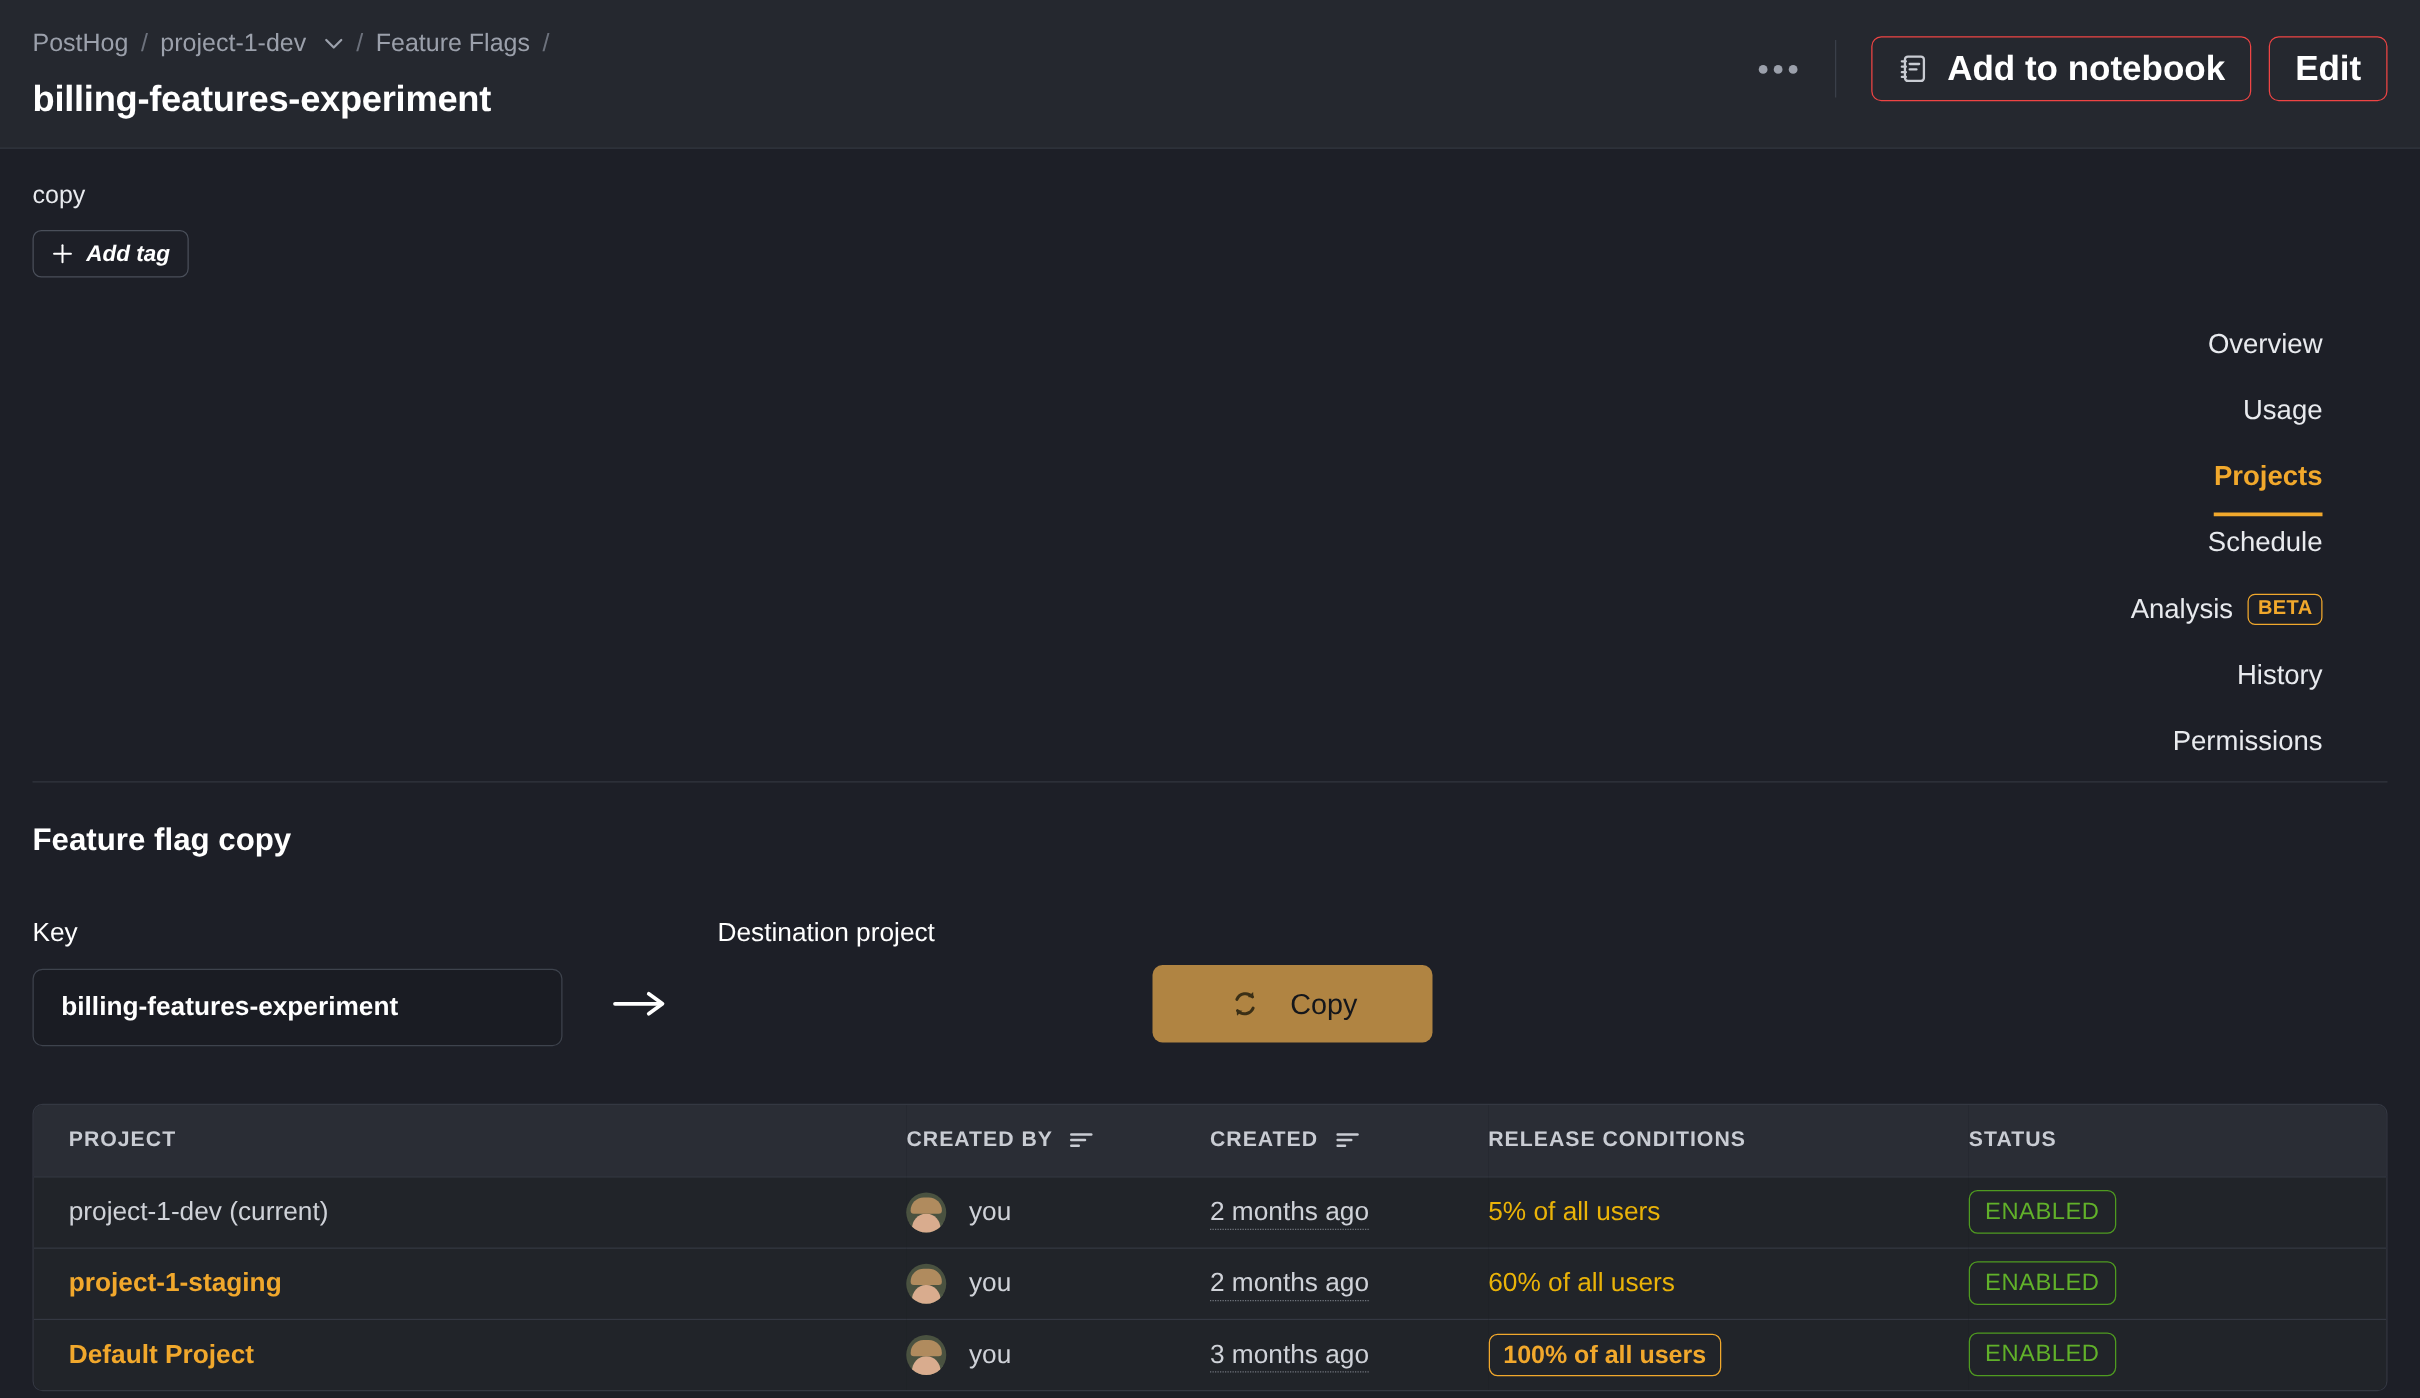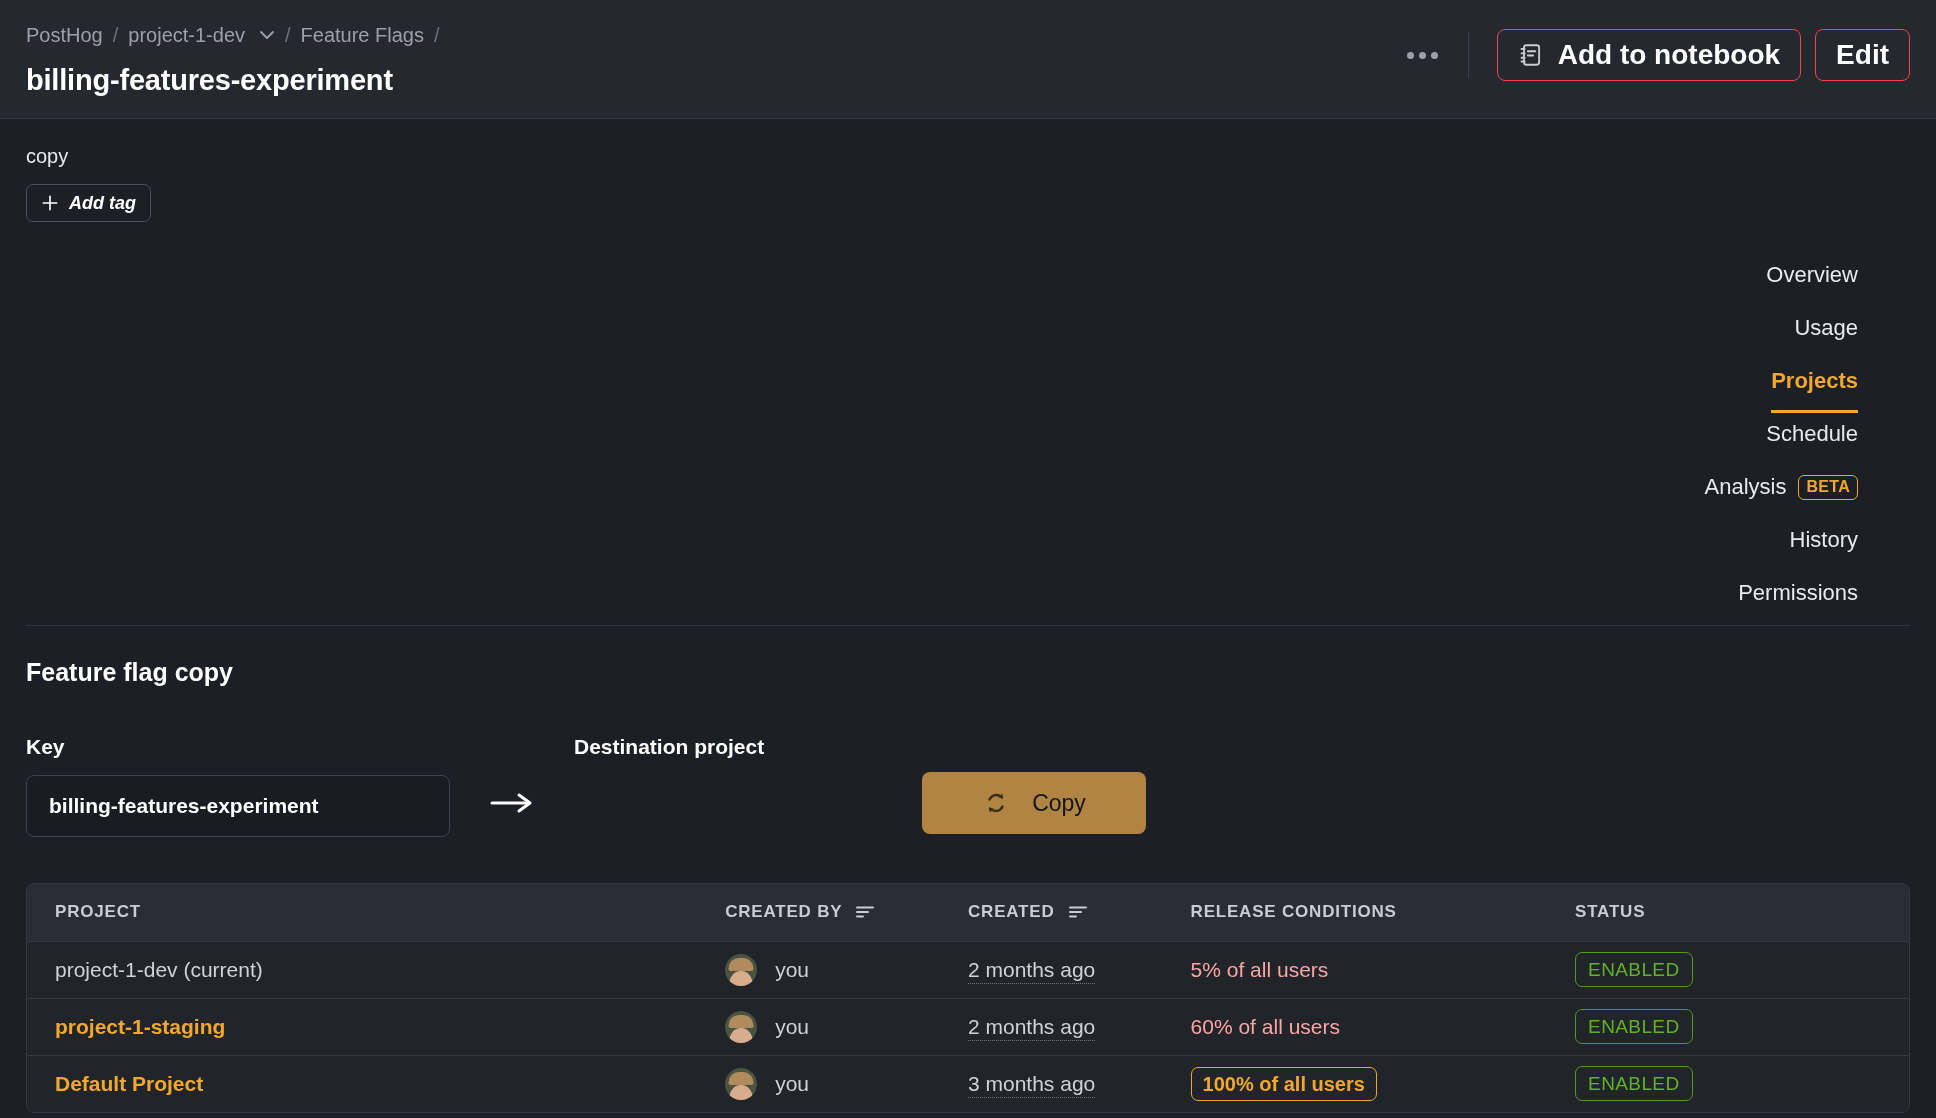--- a/index.html
+++ b/index.html
@@ -131,21 +131,21 @@
   .section-title {
     font-size: 25px; font-weight: bold; color: #fff;
     margin-top: 32px;
   }
   .section-desc {
     font-size: 22px; color: #e3e5ea; margin-top: 16px;
   }
 
   .form-row { margin-top: 48px; display: flex; align-items: flex-start; }
   .field-label {
-    font-size: 21px; font-weight: bold; color: #fff;
+    font-size: 21px; font-weight: normal; color: #fff;
     margin-bottom: 16px;
   }
   .key-col { width: 424px; }
   .key-input {
     width: 424px; height: 62px;
     background: #1a1c23;
     border: 1px solid #3e434d;
     border-radius: 8px;
     color: #fff;
     font-size: 21px;
@@ -271,21 +271,21 @@
   .badge-enabled {
     display: inline-block;
     border: 1px solid #4f9b20;
     color: #61b12a;
     border-radius: 7px;
     font-size: 19px;
     padding: 7px 12px;
     line-height: 1;
     letter-spacing: 0.4px;
   }
-  .plain-release { color: #fca5a5; }
+  .plain-release { color: #eab308; }
 </style>
 </head>
 <body>
 
 <div class="header">
   <div>
     <div class="breadcrumb">
       <span class="bc-item clickable">PostHog</span>
       <span class="bc-sep">/</span>
       <span class="bc-item clickable">project-1-dev</span>

